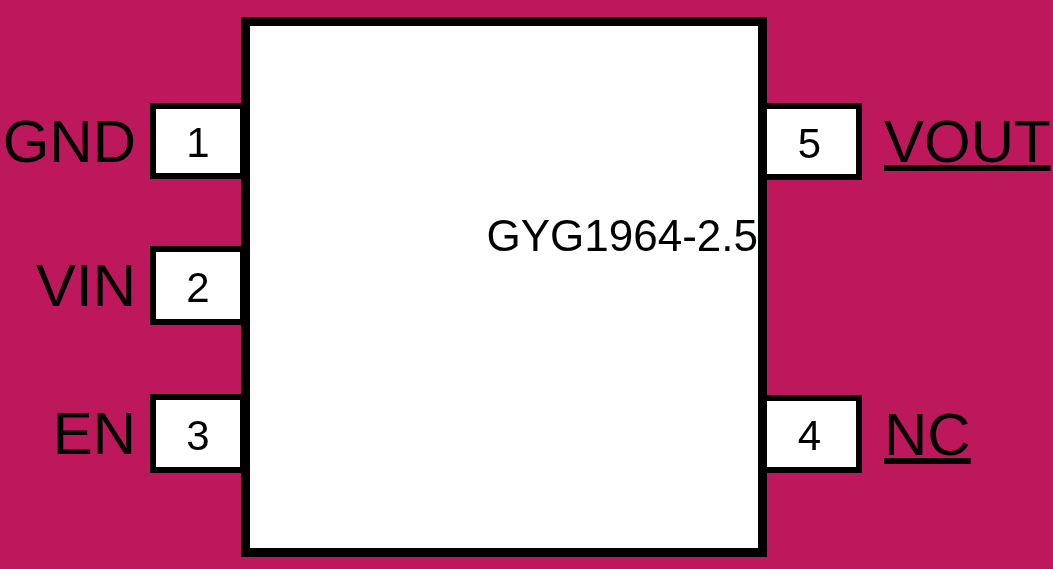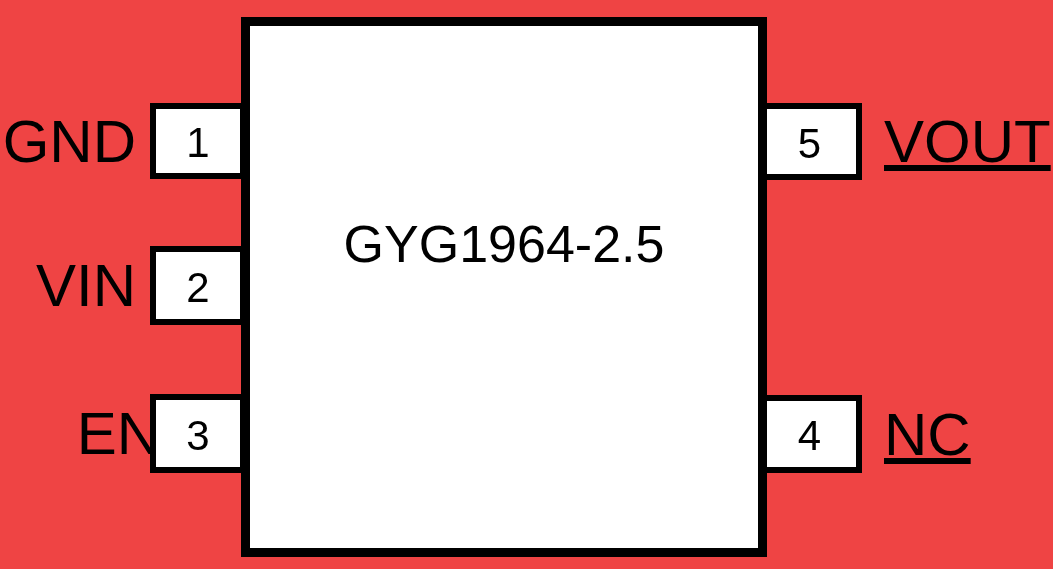--- a/index.html
+++ b/index.html
@@ -5,44 +5,44 @@
   html, body {
     margin: 0;
     padding: 0;
     background: #ffffff;
     font-family: "Liberation Sans", sans-serif;
   }
   .canvas {
     position: relative;
     width: 1053px;
     height: 569px;
-    background: #ef4444;
+    background: #be185d;
     overflow: hidden;
     color: #000000;
   }
   
   .ic-body {
     position: absolute;
     left: 241px;
     top: 17px;
     width: 526px;
     height: 540px;
     box-sizing: border-box;
     border: 9px solid #000000;
     background: #ffffff;
     z-index: 2;
   }
   
   .part-title {
     position: absolute;
     left: 0;
     right: 0;
-    top: 182px;
-    text-align: center;
-    font-size: 52px;
+    top: 174px;
+    text-align: right;
+    font-size: 44px;
     line-height: 72px;
     letter-spacing: 0px;
     color: #000000;
     white-space: nowrap;
   }
   
   .pin-box {
     position: absolute;
     box-sizing: border-box;
     border: 6px solid #000000;
@@ -81,21 +81,21 @@
     justify-content: flex-end;
   }
   .pin-label.right {
     left: 884px;
     width: 169px;
     justify-content: flex-start;
     text-decoration: underline;
   }
   .pl-1 { top: 103px; height: 76px; }
   .pl-2 { top: 246px; height: 79px; }
-  .pl-3 { top: 394px; height: 79px; margin-left: 24px; }
+  .pl-3 { top: 394px; height: 79px; }
   .pl-5 { top: 103px; height: 77px; }
   .pl-4 { top: 395px; height: 78px; text-align: right; }
 </style>
 </head>
 <body>
 
 <div class="canvas">
 
   <div class="pin-label left pl-1">GND</div>
   <div class="pin-label left pl-2">VIN</div>

